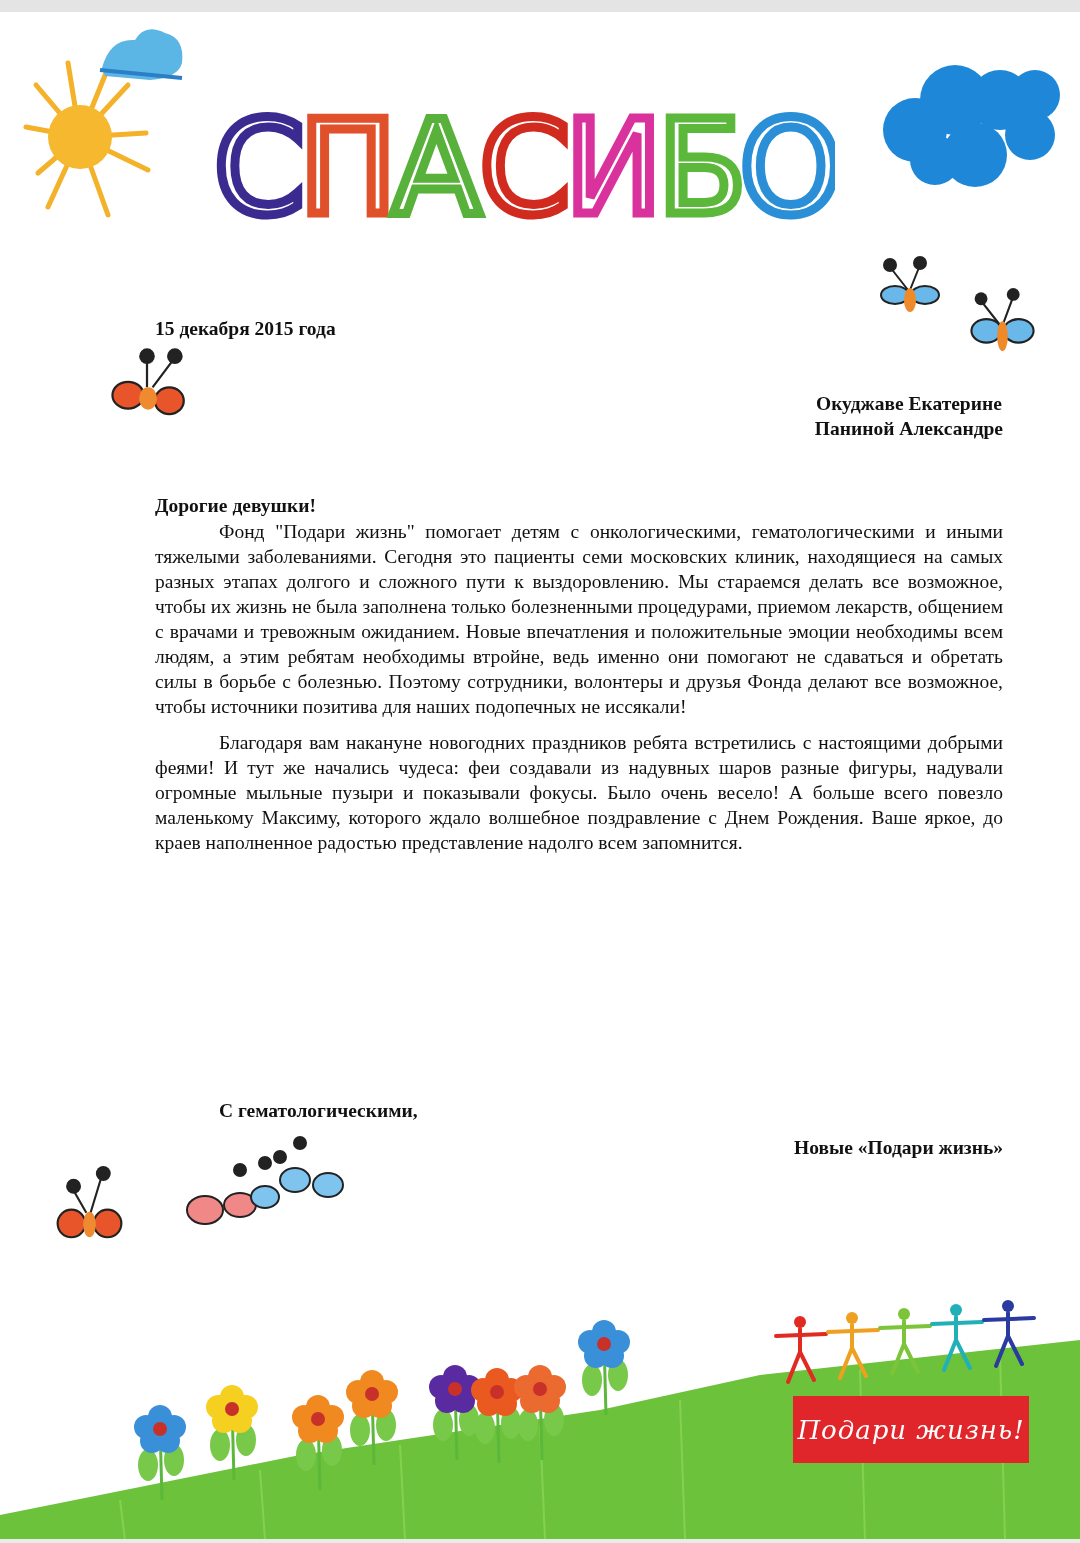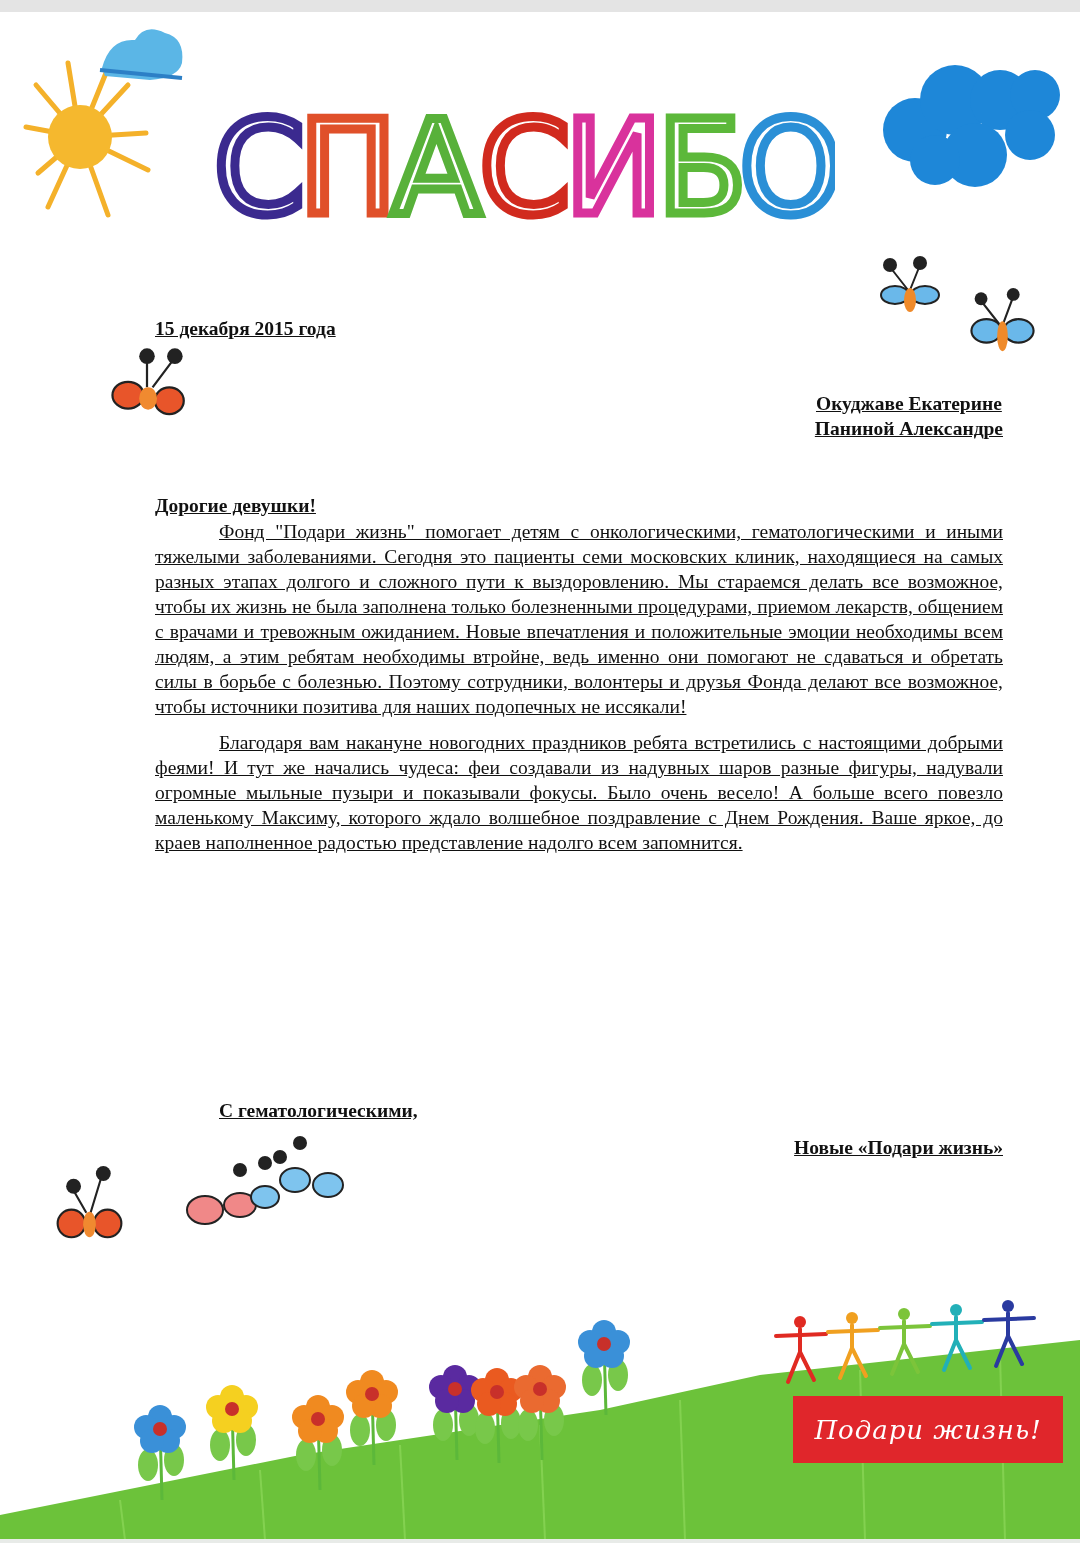--- a/index.html
+++ b/index.html
@@ -11,32 +11,32 @@
   }
   .topbar { position: absolute; left: 0; top: 0; width: 1080px; height: 12px; background: #e4e4e4; }
   .bottombar { position: absolute; left: 0; bottom: 0; width: 1080px; height: 4px; background: #e8ebe8; }
 
   .art { position: absolute; }
   .title-word {
     position: absolute; left: 215px; top: 88px; width: 620px; height: 140px;
   }
   .title-word svg { width: 100%; height: 100%; }
 
-  .text { position: absolute; font-size: 19.5px; line-height: 25px; text-decoration: underline; }
+  .text { position: absolute; font-size: 19.5px; line-height: 25px; }
   .bold { font-weight: bold; }
   .date { left: 155px; top: 316px; }
   .recipients { right: 77px; top: 391px; text-align: center; }
   .greeting { left: 155px; width: 848px; top: 493px; }
   .body-text { left: 155px; width: 848px; top: 519px; }
   .body-text p { margin: 0 0 11px 0; text-indent: 64px; text-align: justify; }
   .closing { left: 219px; top: 1098px; }
   .signature { right: 77px; top: 1135px; text-align: right; }
 
   .logo-box {
-    position: absolute; left: 793px; top: 1396px; width: 270px; height: 67px;
+    position: absolute; left: 793px; top: 1396px; width: 236px; height: 67px;
     background: #e0262b; color: #fff;
     display: flex; align-items: center; justify-content: center;
     font-family: "DejaVu Serif", serif; font-style: italic; font-size: 26px; letter-spacing: 1px;
   }
 </style>
 </head>
 <body>
 
 <div class="topbar"></div>
 

